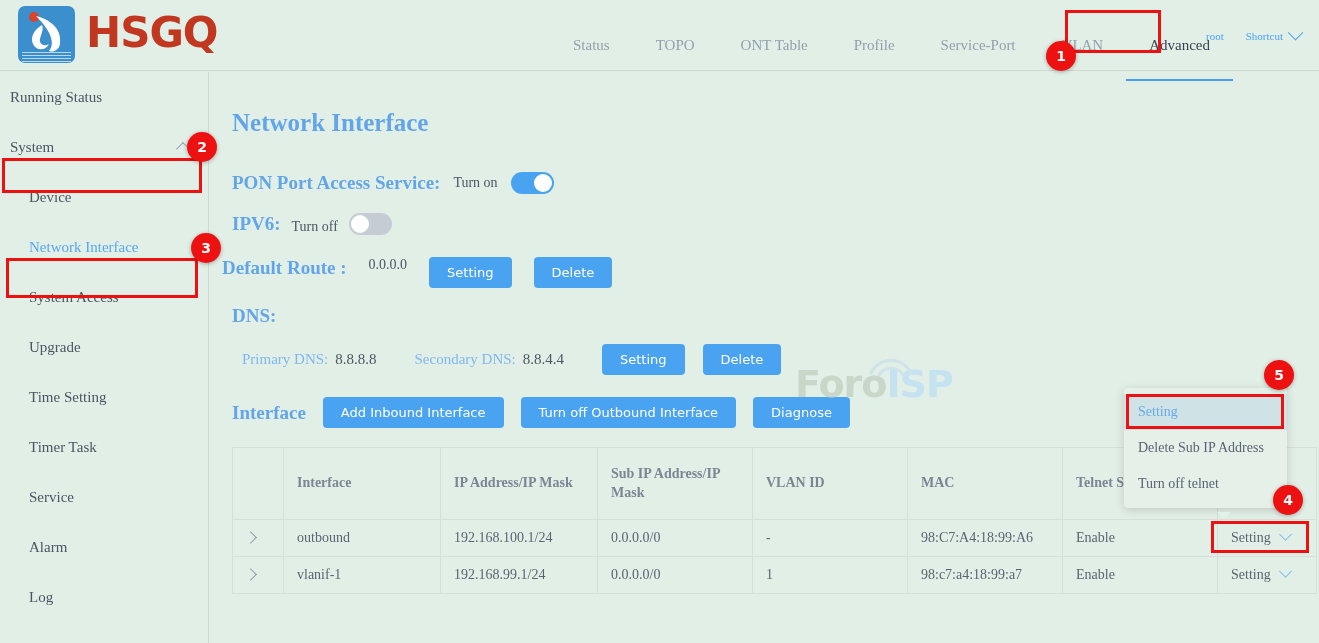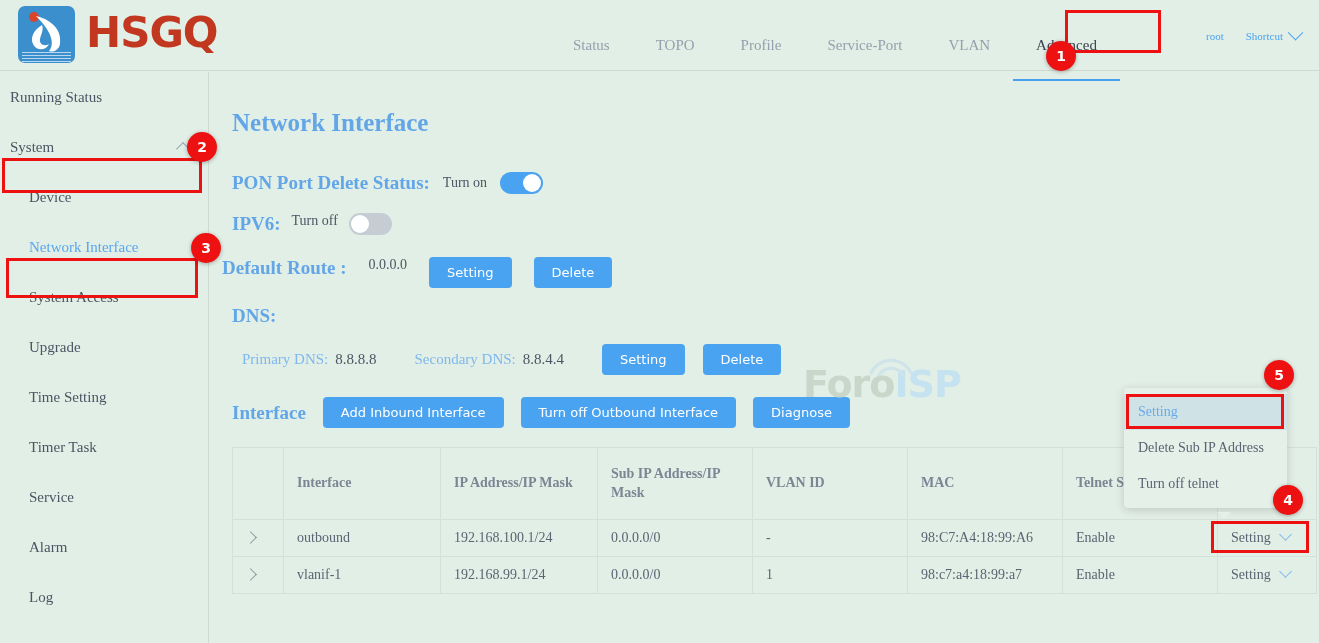--- a/index.html
+++ b/index.html
@@ -218,21 +218,21 @@
     width: 18px; height: 18px;
     border-radius: 50%;
     background: #fff;
   }
   .toggle.on .knob { left: 23px; }
 
   .row-ipv6 {
     position: absolute;
     left: 22px; top: 141px;
     display: flex;
-    align-items: flex-start;
+    align-items: flex-end;
     gap: 11px;
   }
   .row-route {
     position: absolute;
     left: 12px; top: 185px;
     display: flex;
     gap: 22px;
   }
   .btn {
     background: #4aa3f0;
@@ -362,21 +362,21 @@
     position: absolute;
     left: 585px; top: 293px;
     z-index: 1;
     pointer-events: none;
     font-family: "DejaVu Sans", sans-serif;
     font-weight: bold;
     font-size: 38px;
     letter-spacing: -1px;
     line-height: 1;
   }
-  .wm-foro { color: #c9d6ca; margin-left: 8px; }
+  .wm-foro { color: #c9d6ca; }
   .wm-isp { color: #c5e2f0; }
   .wm-arcs {
     position: absolute;
     left: 70px; top: -12px;
   }
 
   
   .hl-box {
     position: absolute;
     border: 3px solid #ee1111;
@@ -418,20 +418,21 @@
           <i></i>
           <i></i>
       </div>
     </div>
     <div class="brand-text">HSGQ</div>
   </div>
 
   <nav class="topnav">
     <div class="nav-item">Status</div>
     <div class="nav-item">TOPO</div>
+    <div class="nav-item">ONT Table</div>
     <div class="nav-item">Profile</div>
     <div class="nav-item">Service-Port</div>
     <div class="nav-item">VLAN</div>
     <div class="nav-item active">Advanced</div>
   </nav>
 
   <div class="header-right">
     <div class="hr-item">
       <span>root</span>
     </div>
@@ -465,21 +466,21 @@
     <svg class="wm-arcs" width="52" height="24" viewBox="0 0 52 24">
       <path d="M6 20 A22 22 0 0 1 46 20" stroke="#cfe3ea" stroke-width="3" fill="none" stroke-linecap="round"></path>
       <path d="M14 22 A14 14 0 0 1 38 22" stroke="#cfe3ea" stroke-width="3" fill="none" stroke-linecap="round"></path>
     </svg>
     <span class="wm-foro">Foro</span><span class="wm-isp">ISP</span>
   </div>
 
   <div class="page-title">Network Interface</div>
 
   <div class="row-pon">
-    <span class="lbl-blue">PON Port Delete Status:</span>
+    <span class="lbl-blue">PON Port Access Service:</span>
     <span class="plain">Turn on</span>
     <span class="toggle on">
         <span class="knob"></span>
       </span>
   </div>
 
   <div class="row-ipv6">
     <span class="lbl-blue">IPV6:</span>
     <span class="plain">Turn off</span>
     <span class="toggle">

